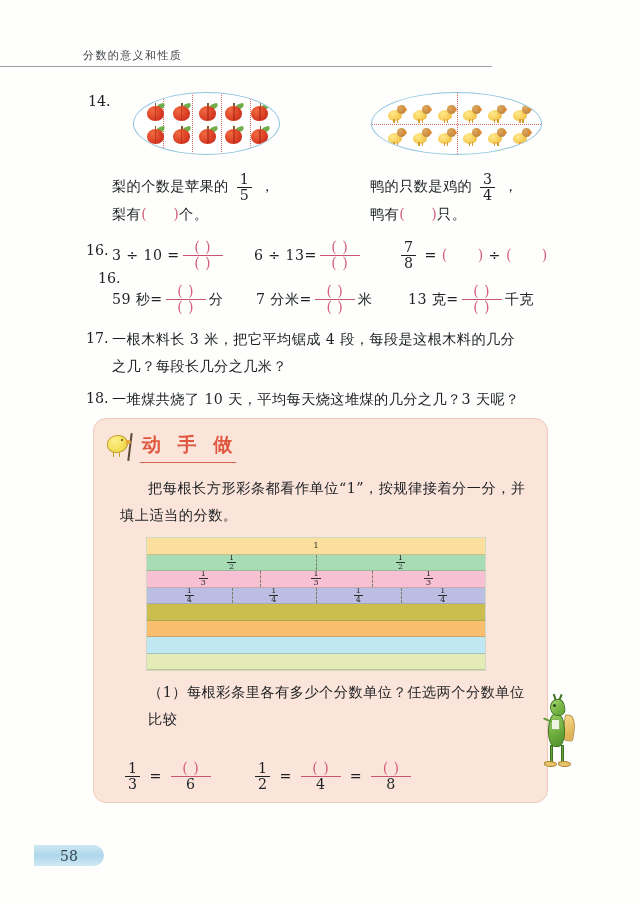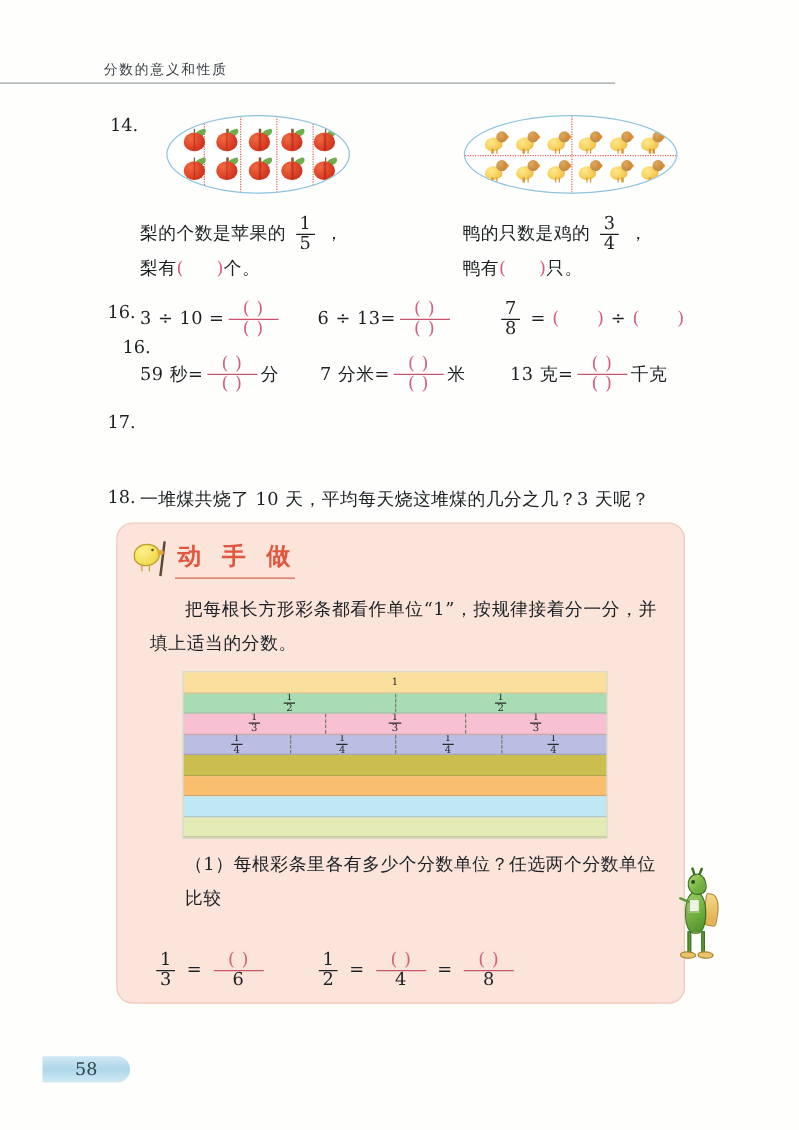--- a/index.html
+++ b/index.html
@@ -510,20 +510,22 @@
   <div class="body-text" style="position:absolute;left:408px;top:284px;display:flex;align-items:center;">
     <span>13 克=</span>
     <span class="frac pink wide">
       <span class="num">( )</span>
       <span class="den">( )</span>
     </span>
     <span>千克</span>
   </div>
 
   <div style="position:absolute;left:86px;top:330px;" class="num-label">17.</div>
+  <div class="body-text" style="position:absolute;left:112px;top:330px;width:470px;">一根木料长 3 米，把它平均锯成 4 段，每段是这根木料的几分</div>
+  <div class="body-text" style="position:absolute;left:112px;top:357px;width:470px;">之几？每段长几分之几米？</div>
 
   <div style="position:absolute;left:86px;top:390px;" class="num-label">18.</div>
   <div class="body-text" style="position:absolute;left:112px;top:390px;width:480px;">一堆煤共烧了 10 天，平均每天烧这堆煤的几分之几？3 天呢？</div>
 
   <div id="panel">
 
     <div class="mascot-chick">
       <div class="mstick"></div>
       <div class="mb"></div>
       <div class="mbk"></div>

